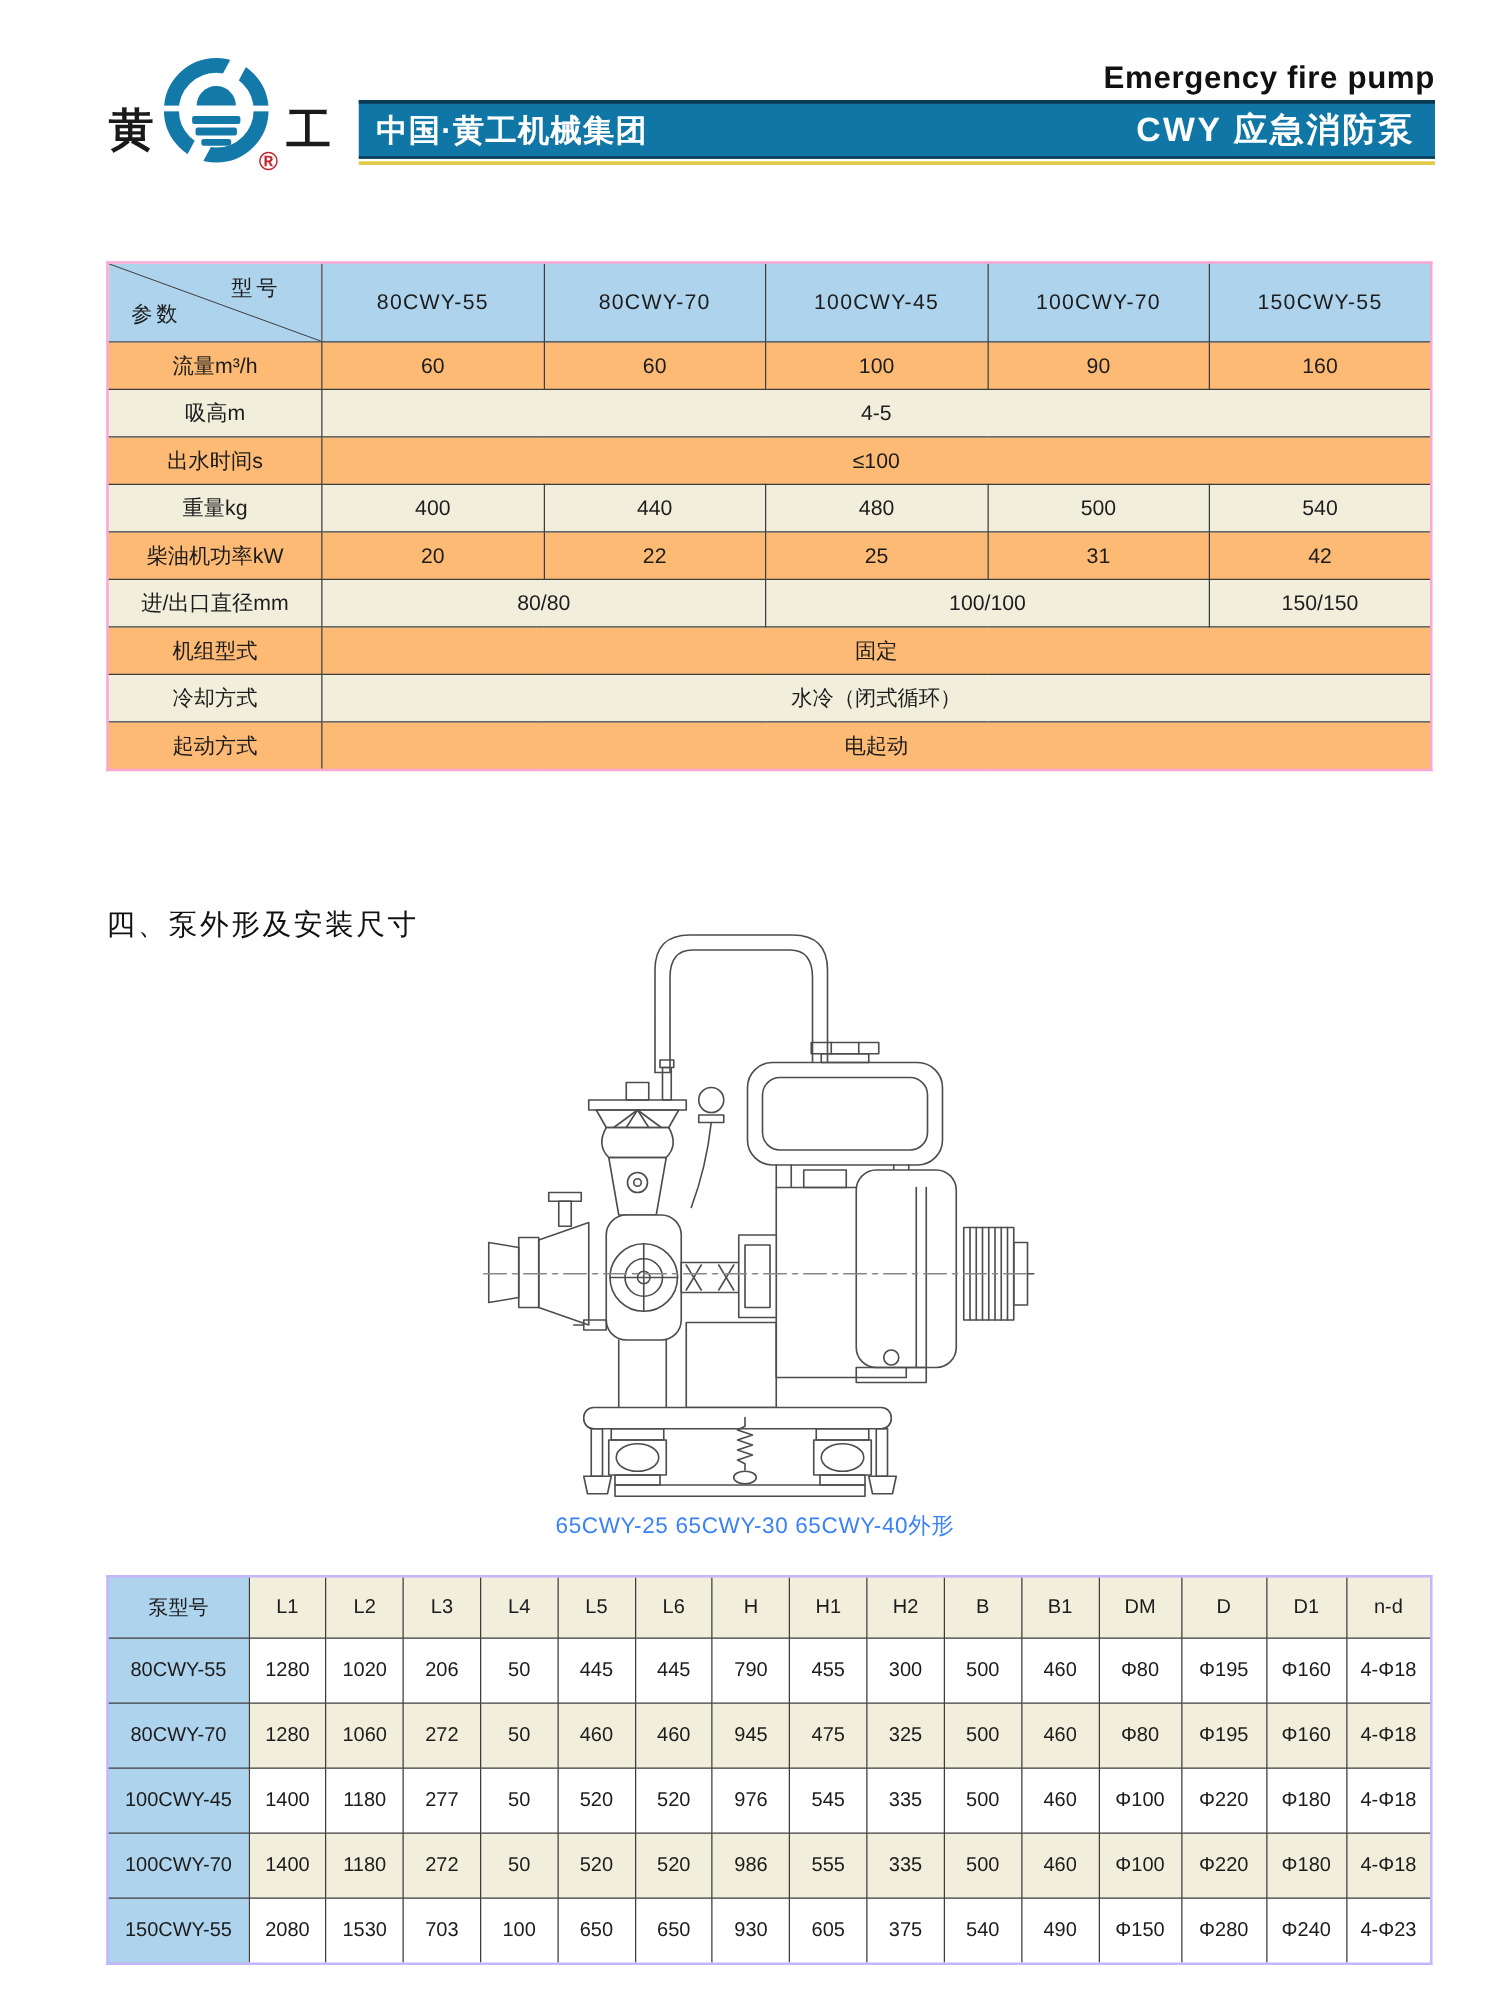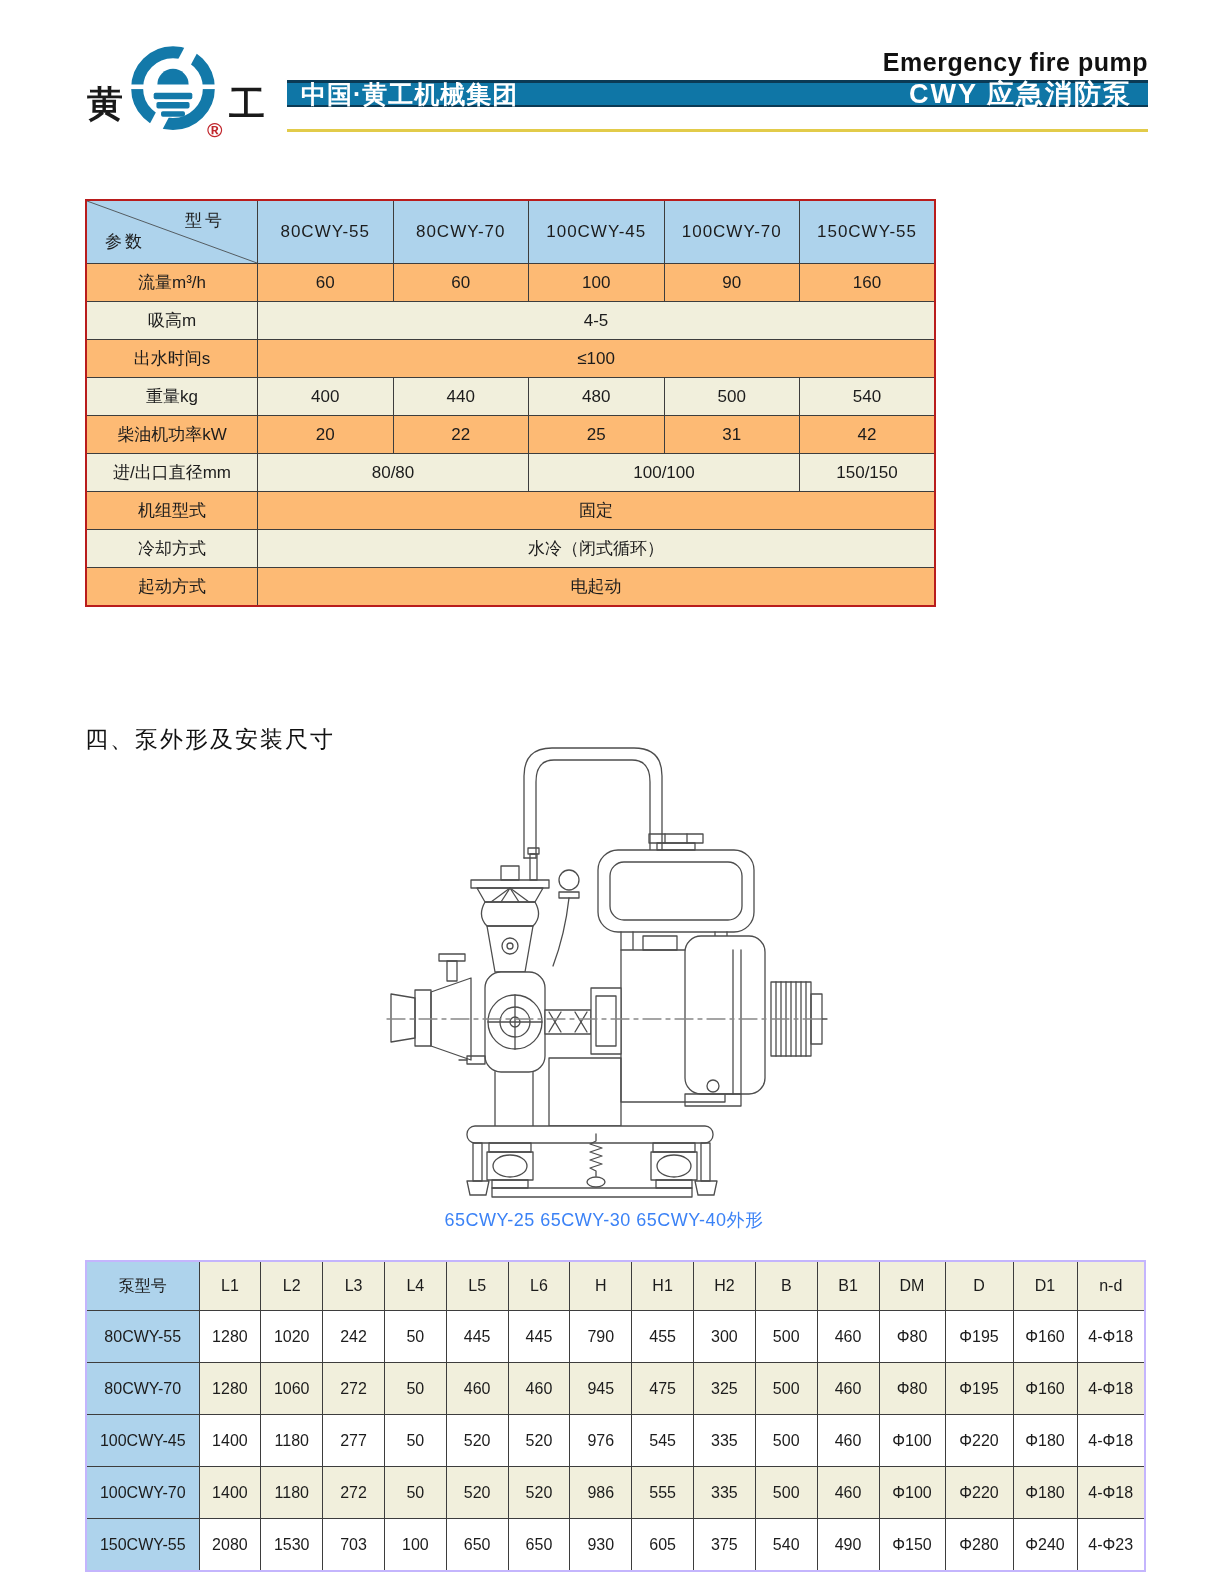--- a/index.html
+++ b/index.html
@@ -17,31 +17,31 @@
 
   
   .logo{position:absolute;left:85px;top:36px;width:280px;height:120px;}
   .logo-char{position:absolute;top:44px;font-size:36px;font-weight:bold;color:#1a1a1a;}
   .logo-char.left{left:2px;}
   .logo-char.right{left:144px;}
   .logo-emblem{position:absolute;left:42px;top:2px;}
   .reg-mark{position:absolute;left:122px;top:82px;font-size:21px;font-weight:bold;color:var(--registered-red);}
   .title-en{position:absolute;left:640px;top:48px;width:508px;text-align:right;
             font-size:25px;font-weight:bold;color:#111;letter-spacing:0.5px;}
-  .banner{position:absolute;left:287px;top:80px;width:861px;height:27px;
+  .banner{position:absolute;left:287px;top:80px;width:861px;height:47px;
           background:var(--banner-blue);border-top:3px solid #0B3A55;border-bottom:2px solid #0B3A55;
           box-sizing:border-box;display:flex;justify-content:space-between;align-items:center;
           padding:0 16px 0 14px;}
   .banner .company{color:#fff;font-size:25px;font-weight:bold;letter-spacing:1px;}
   .banner .product{color:#fff;font-size:27px;font-weight:bold;letter-spacing:2px;}
   .gold-rule{position:absolute;left:287px;top:129px;width:861px;height:3px;background:var(--gold-line);}
 
   
-  table.spec{position:absolute;left:85px;top:199px;width:851px;border-collapse:collapse;
-             table-layout:fixed;border:2px solid #b91c1c;}
+  table.spec{position:absolute;left:85px;top:209px;width:1061px;border-collapse:collapse;
+             table-layout:fixed;border:2px solid #f9a8d4;}
   table.spec th,table.spec td{border:1px solid var(--border-dark);text-align:center;
              font-size:17px;font-weight:normal;color:#1c1c1c;padding:0;}
   table.spec th{height:62px;background:var(--table-header-blue);}
   table.spec td{height:37px;background:#fdba74;}
   table.spec tr.alt td{background:var(--row-cream);}
   th.corner{position:relative;width:170px;background:var(--table-header-blue);}
   th.corner svg{position:absolute;left:0;top:0;width:100%;height:100%;}
   .corner-tr{position:absolute;top:8px;right:32px;font-size:17px;letter-spacing:3px;}
   .corner-bl{position:absolute;bottom:10px;left:18px;font-size:17px;letter-spacing:3px;}
   .model-th{font-size:18px;letter-spacing:1px;}
@@ -315,21 +315,21 @@
           <th>D</th>
           <th>D1</th>
           <th>n-d</th>
         </tr>
     </thead>
     <tbody>
         <tr>
           <td class="model">80CWY-55</td>
           <td>1280</td>
           <td>1020</td>
-          <td>242</td>
+          <td>206</td>
           <td>50</td>
           <td>445</td>
           <td>445</td>
           <td>790</td>
           <td>455</td>
           <td>300</td>
           <td>500</td>
           <td>460</td>
           <td>Φ80</td>
           <td>Φ195</td>

